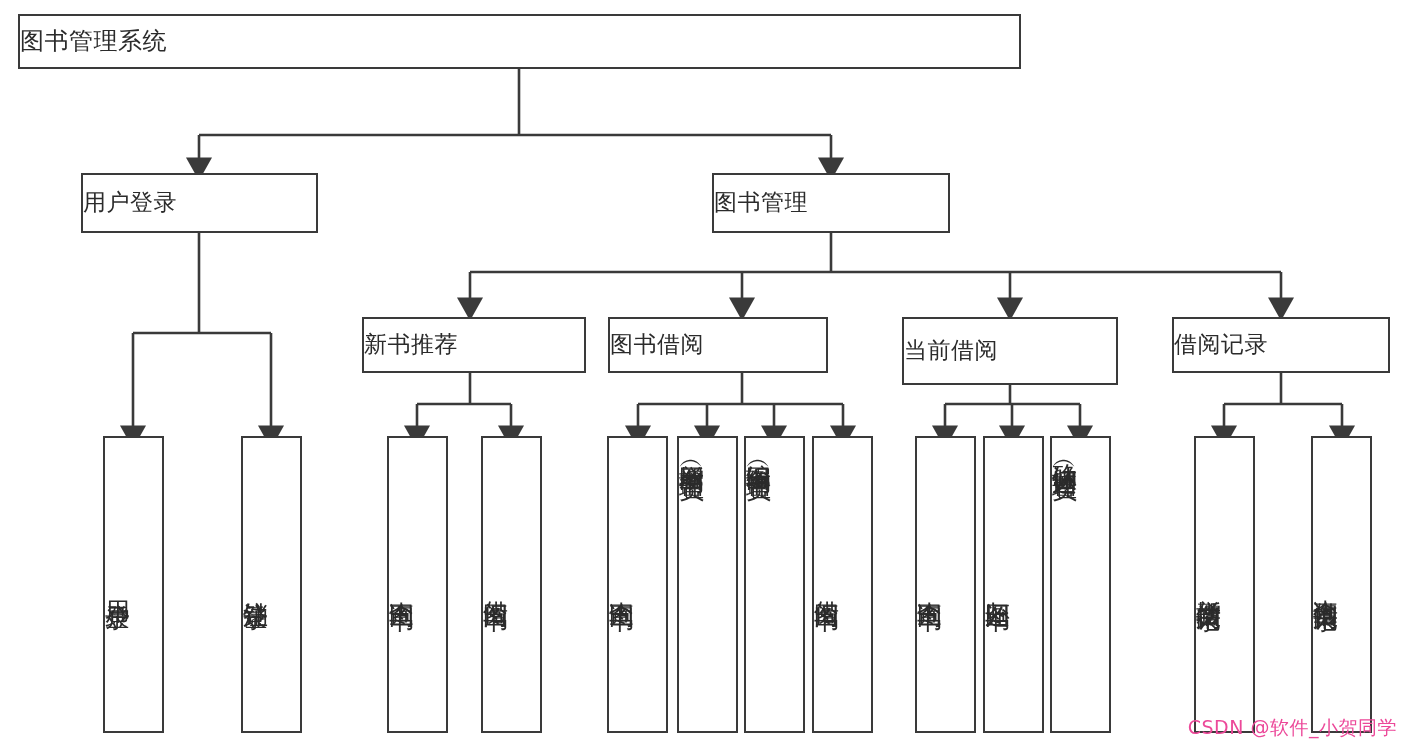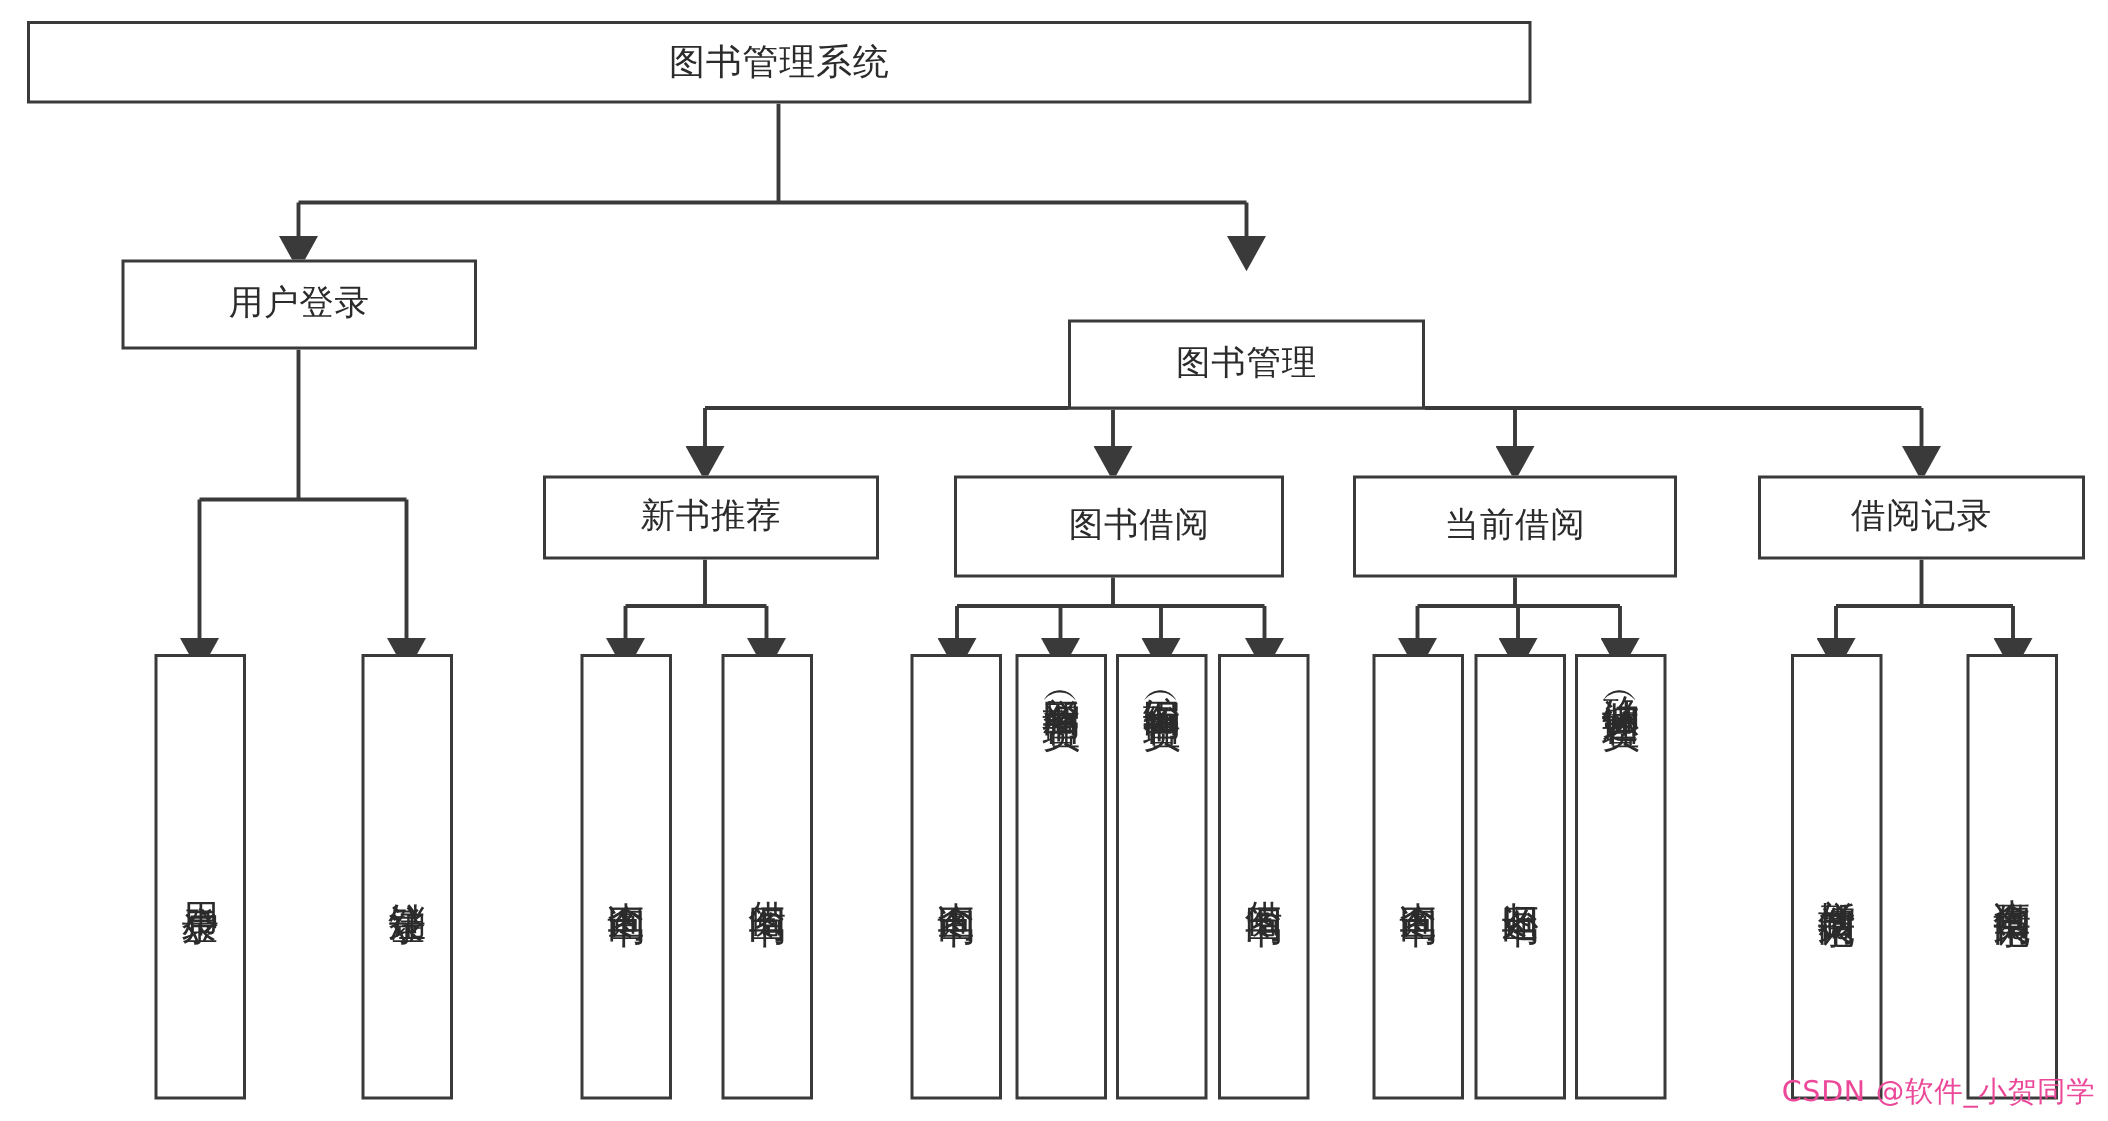--- a/index.html
+++ b/index.html
@@ -26,21 +26,21 @@
     height: 747px;
     pointer-events: none;
   }
   .node {
     position: absolute;
     box-sizing: border-box;
     background: #ffffff;
     border: 2.5px solid #3a3a3a;
     display: flex;
     align-items: center;
-    justify-content: center;
+    justify-content: flex-start;
     z-index: 2;
   }
   .node .label {
     color: #2b2b2b;
     line-height: 1.12;
     text-align: center;
     white-space: nowrap;
   }
   
   .node.horiz .label {
@@ -133,28 +133,28 @@
     </g>
   </svg>
 
   <div class="node root horiz" style="left:18px; top:14px; width:1003px; height:55px;">
     <span class="label">图书管理系统</span>
   </div>
 
   <div class="node horiz" style="left:81px; top:173px; width:237px; height:60px;">
     <span class="label">用户登录</span>
   </div>
-  <div class="node horiz" style="left:712px; top:173px; width:238px; height:60px;margin-top:40px;">
+  <div class="node horiz" style="left:712px; top:173px; width:238px; height:60px;">
     <span class="label">图书管理</span>
   </div>
 
   <div class="node horiz" style="left:362px; top:317px; width:224px; height:56px;">
     <span class="label">新书推荐</span>
   </div>
-  <div class="node horiz" style="left:636px; top:317px; width:220px; height:68px;padding-left:27px;">
+  <div class="node horiz" style="left:608px; top:317px; width:220px; height:56px;">
     <span class="label">图书借阅</span>
   </div>
   <div class="node horiz" style="left:902px; top:317px; width:216px; height:68px;">
     <span class="label">当前借阅</span>
   </div>
   <div class="node horiz" style="left:1172px; top:317px; width:218px; height:56px;">
     <span class="label">借阅记录</span>
   </div>
 
   <div class="node vert centered" style="left:103px; top:436px; width:61px; height:297px;">

